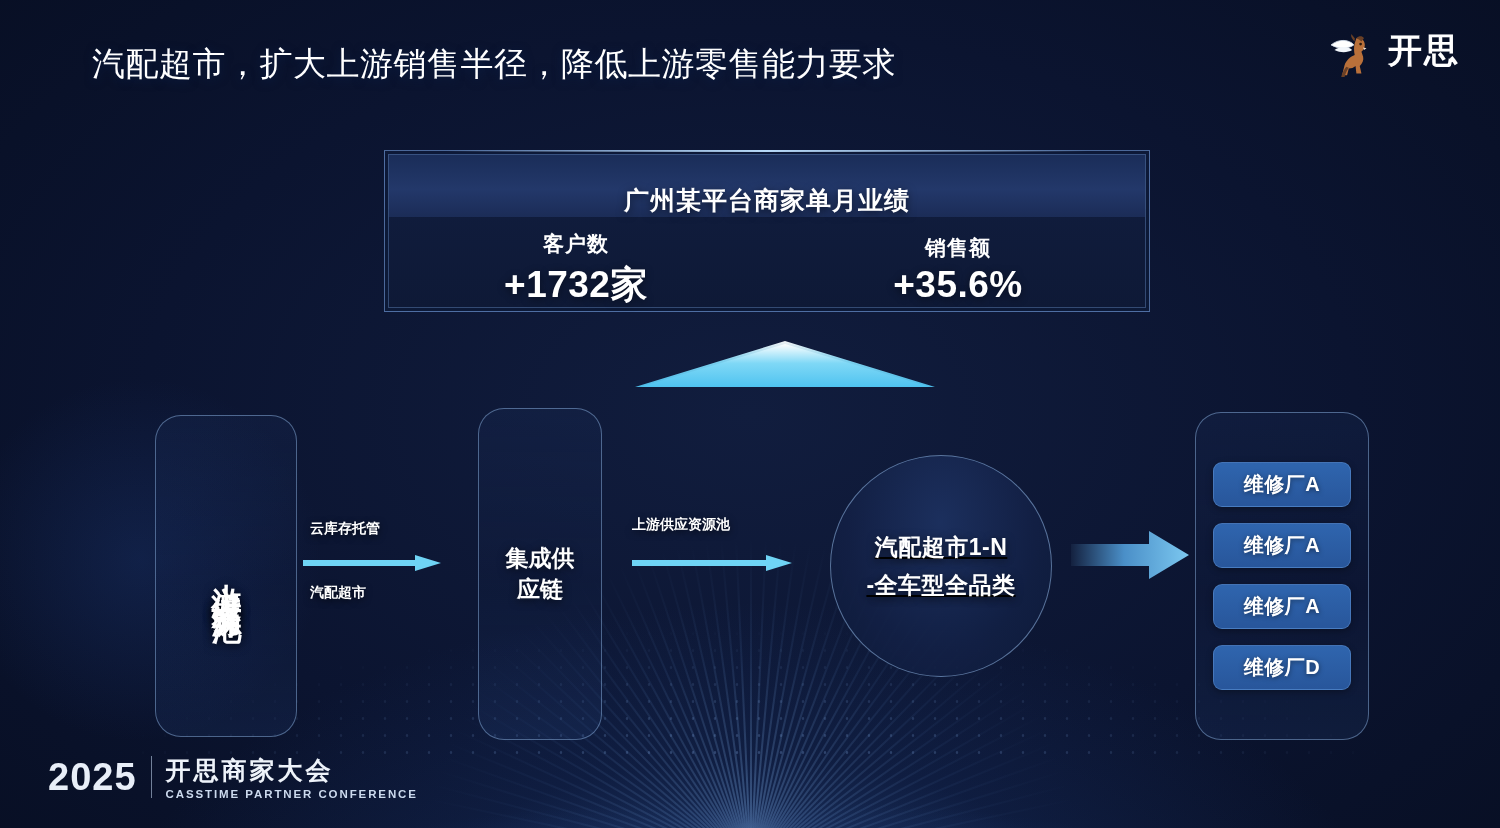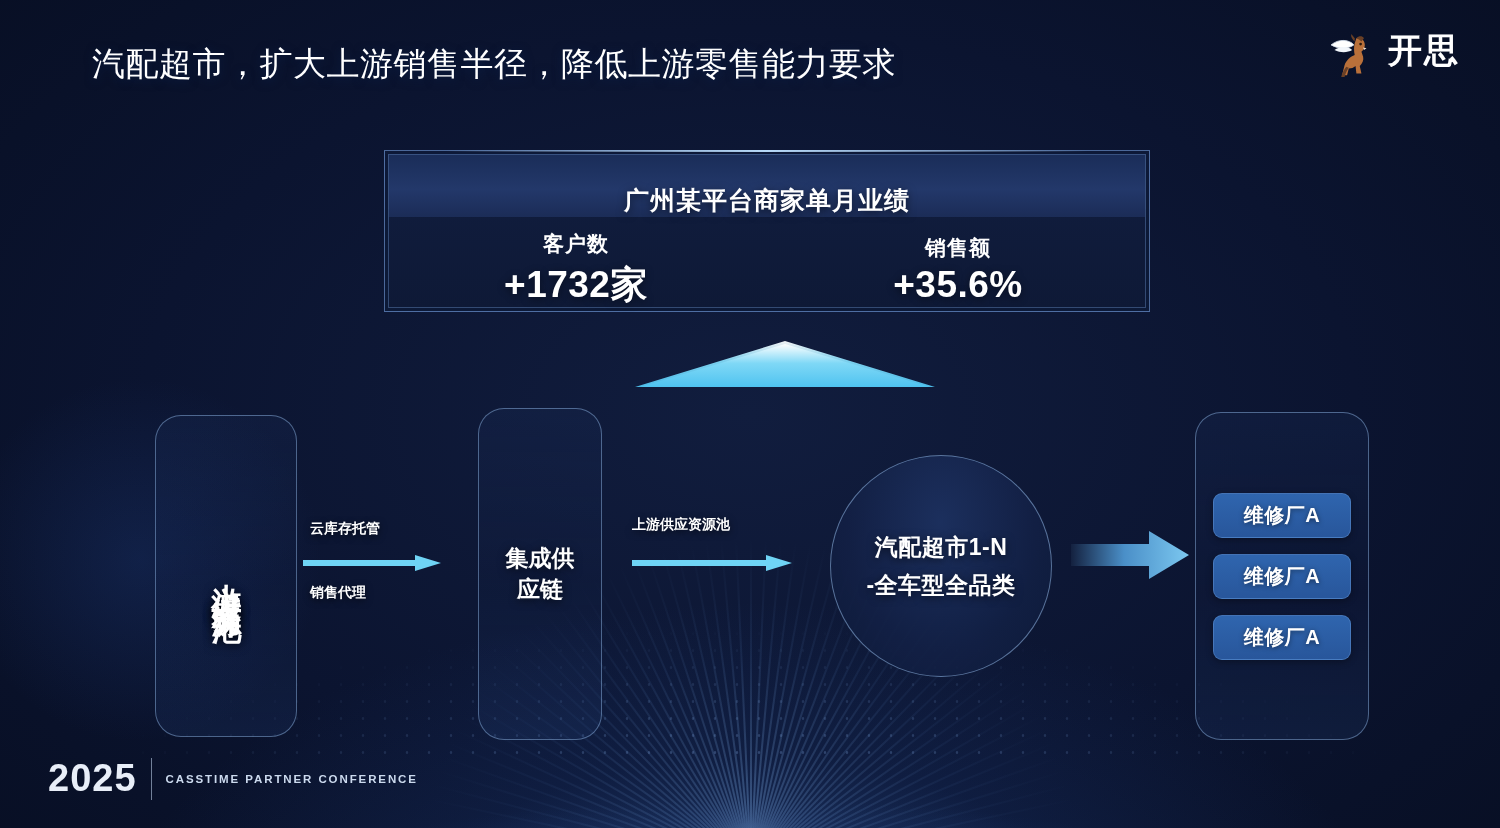--- a/index.html
+++ b/index.html
@@ -216,20 +216,21 @@
     width: 220px;
     height: 220px;
     border-radius: 50%;
     border: 1px solid rgba(160,200,245,0.5);
     background: radial-gradient(ellipse at 50% 30%, rgba(30,52,100,0.85) 0%, rgba(19,33,70,0.85) 60%, rgba(14,25,56,0.9) 100%);
     display: flex;
     flex-direction: column;
     align-items: center;
     justify-content: center;
     gap: 7px;
+    text-decoration: underline;
   }
   .node-circle-line {
     font-size: 23px;
     font-weight: bold;
     color: #ffffff;
     letter-spacing: 0.5px;
     text-shadow: 0 2px 9px rgba(0,0,0,0.6);
   }
 
   
@@ -439,21 +440,21 @@
 
   <div class="panel-box node-upstream">
     <div class="vtext">上游供应资源池</div>
   </div>
 
   <div class="arrow-label lbl-a1-top">云库存托管</div>
   <svg class="thin-arrow arrow1" viewBox="0 0 138 22">
     <rect x="0" y="8" width="118" height="6" fill="#6fd4f5"></rect>
     <path d="M112 3 L138 11 L112 19 Z" fill="#6fd4f5"></path>
   </svg>
-  <div class="arrow-label lbl-a1-bot">销售代理</div>
+  <div class="arrow-label lbl-a1-bot">汽配超市</div>
 
   <div class="panel-box node-chain">
     <div class="node-chain-label">
         <div>集成供</div>
         <div>应链</div>
       </div>
   </div>
 
   <div class="arrow-label lbl-a2-top">上游供应资源池</div>
   <svg class="thin-arrow arrow2" viewBox="0 0 160 22">
@@ -480,23 +481,27 @@
   <div class="panel-box node-shops">
     <div class="shop-card">
       <span class="shop-label">维修厂A</span>
     </div>
     <div class="shop-card">
       <span class="shop-label">维修厂A</span>
     </div>
     <div class="shop-card">
       <span class="shop-label">维修厂A</span>
     </div>
+    <div class="shop-card">
+      <span class="shop-label">维修厂D</span>
+    </div>
   </div>
 
   <div class="footer">
     <div class="footer-year">2025</div>
     <div class="footer-divider"></div>
     <div class="footer-texts">
+      <div class="footer-cn">开思商家大会</div>
       <div class="footer-en">CASSTIME PARTNER CONFERENCE</div>
     </div>
   </div>
 
 </div>
 
 </body></html>

